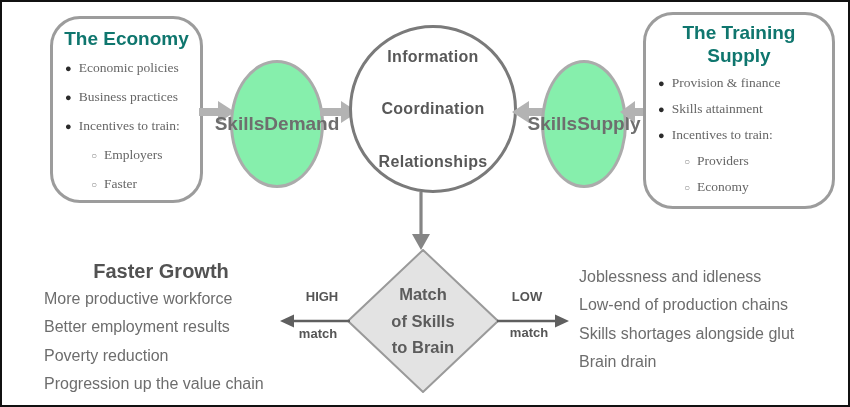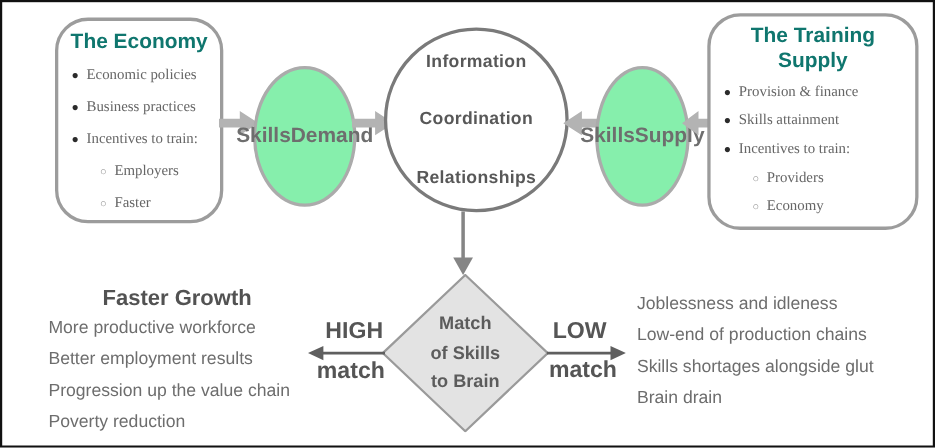--- a/index.html
+++ b/index.html
@@ -39,21 +39,21 @@
     letter-spacing:.3px;
     gap:23px;
   }
   
   .diamond-label{
     display:flex;flex-direction:column;align-items:center;justify-content:center;
     font-weight:700;color:#5c5c5c;font-size:16.5px;line-height:1.6;text-align:center;
   }
   
   .match-word{
-    font-weight:700;color:#555;font-size:21px;text-align:center;
+    font-weight:700;color:#555;font-size:13px;text-align:center;
   }
   
   .growth-title{
     font-weight:700;color:#525252;font-size:20px;text-align:center;line-height:1.1;
   }
   .growth-items{
     margin-top:9px;display:flex;flex-direction:column;gap:11.5px;
     font-size:16px;color:#6d6d6d;line-height:1.05;white-space:nowrap;
   }
 </style>
@@ -175,22 +175,22 @@
     <line x1="0" y1="9" x2="60" y2="9" stroke="#5f5f5f" stroke-width="2.6"></line>
     <polygon points="58,2.5 72,9 58,15.5" fill="#5f5f5f"></polygon>
   </svg>
   <div class="abs match-word" style="left:497px;top:323px;width:60px;">match</div>
 
   <div class="abs" style="left:30px;top:258px;width:258px;">
     <div class="growth-title">Faster Growth</div>
     <div class="growth-items" style="padding-left:12px;">
       <div>More productive workforce</div>
       <div>Better employment results</div>
+      <div>Poverty reduction</div>
       <div>Progression up the value chain</div>
-      <div>Poverty reduction</div>
     </div>
   </div>
 
   <div class="abs" style="left:562px;top:258px;width:262px;">
     <div class="growth-items" style="padding-left:15px;">
       <div>Joblessness and idleness</div>
       <div>Low-end of production chains</div>
       <div>Skills  shortages alongside glut</div>
       <div>Brain drain</div>
     </div>

